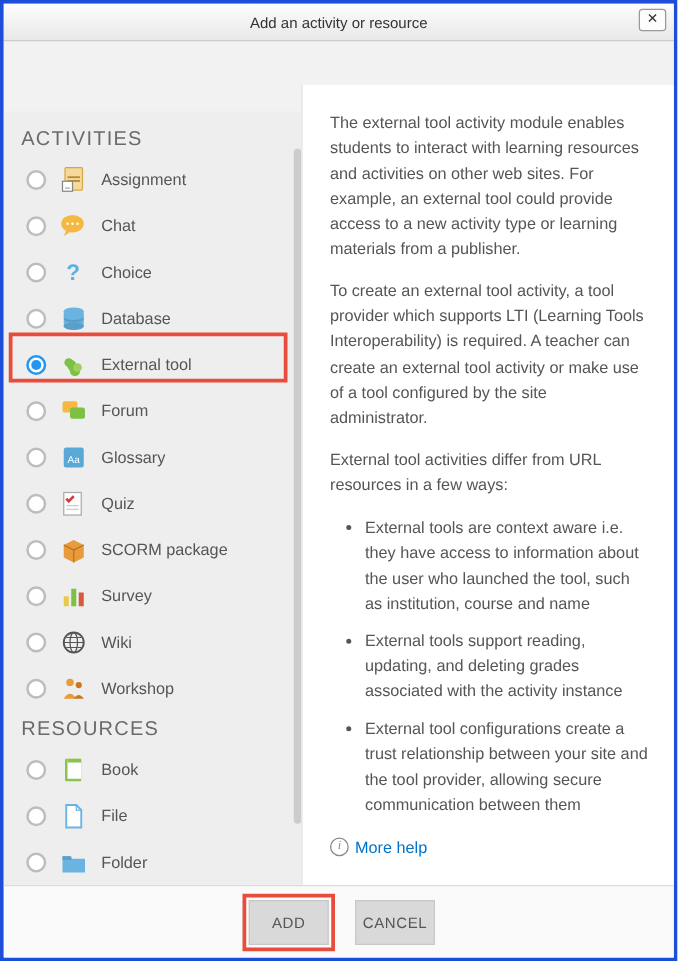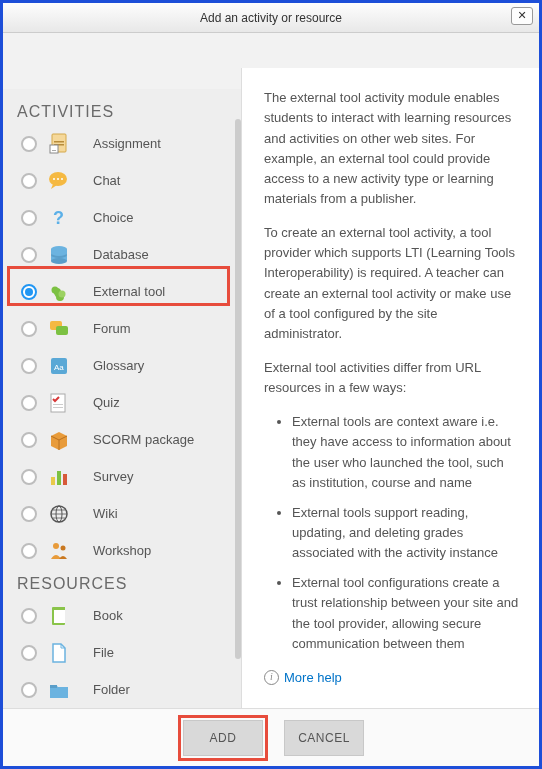--- a/index.html
+++ b/index.html
@@ -93,21 +93,20 @@
   }
   .icon {
     width: 24px;
     height: 24px;
     margin-right: 10px;
     flex-shrink: 0;
   }
   .label {
     font-size: 13px;
     color: #555;
-    margin-left: 12px;
   }
   .highlight {
     position: absolute;
     border: 3px solid #e74c3c;
     pointer-events: none;
   }
   .scrollbar {
     position: absolute;
     right: 0;
     top: 30px;
@@ -151,21 +150,21 @@
     height: 58px;
     border-top: 1px solid #ddd;
     background: #fafafa;
     display: flex;
     align-items: center;
     justify-content: center;
     gap: 16px;
     position: relative;
   }
   .btn {
-    width: 80px;
+    width: 64px;
     height: 36px;
     border: 1px solid #c8c8c8;
     background: #d9d9d9;
     color: #555;
     font-size: 12px;
     letter-spacing: 0.5px;
     cursor: pointer;
   }
   .add-highlight {
     border: 3px solid #e74c3c;

